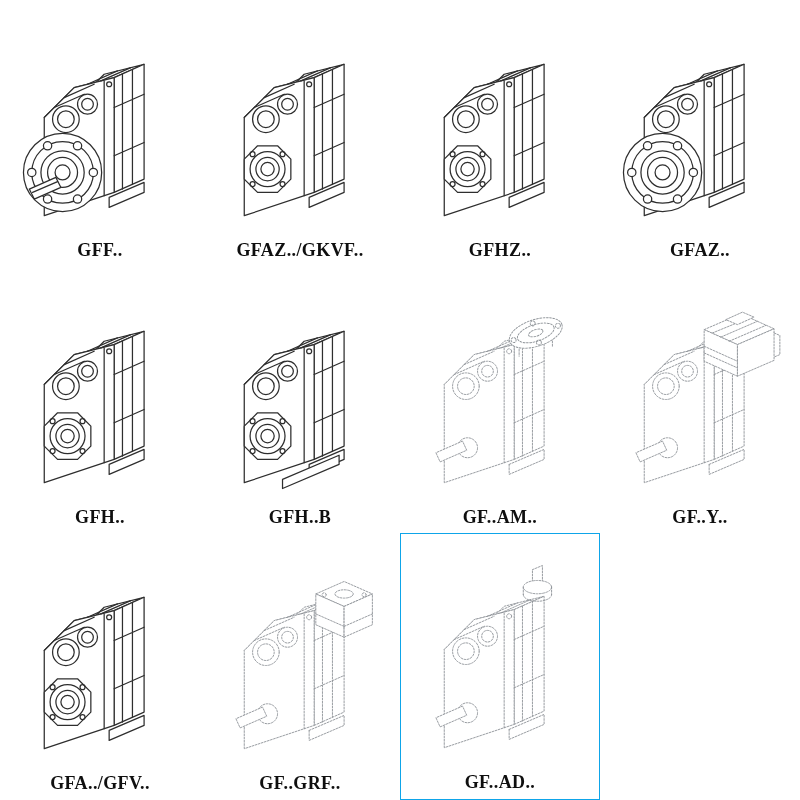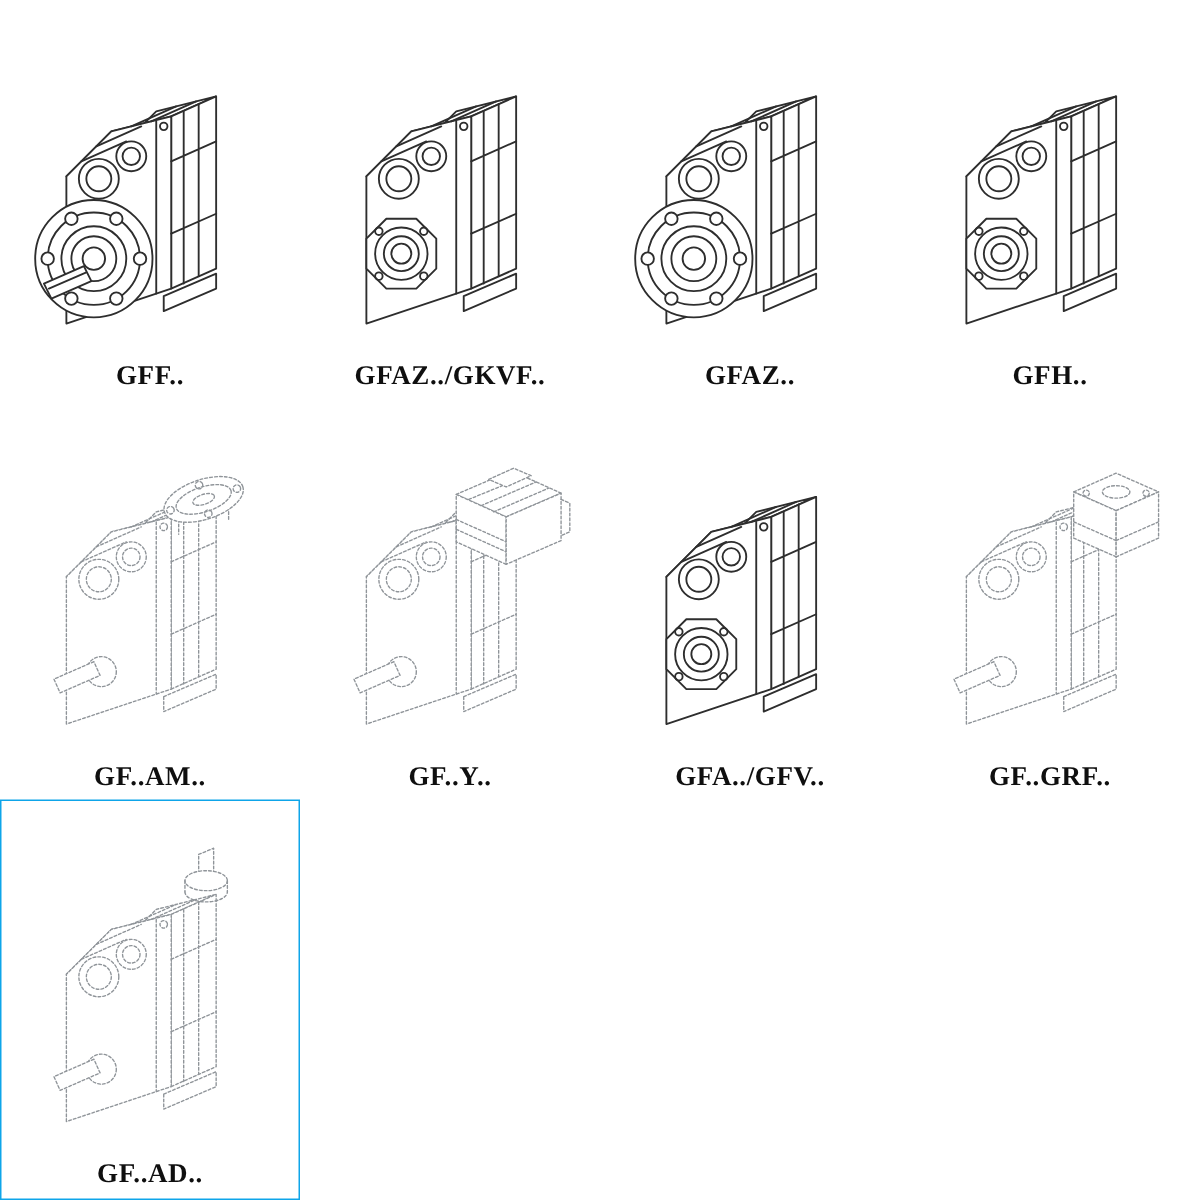--- a/index.html
+++ b/index.html
@@ -117,37 +117,52 @@
   </figure>
 
   <figure class="cell">
     <svg class="drw solid" viewBox="0 0 210 250">
       <use href="#gb-housing"></use>
         <use href="#gb-bore"></use>
     </svg>
     <figcaption class="label">GFAZ../GKVF..</figcaption>
   </figure>
 
+  <figure class="cell">
+    <svg class="drw solid" viewBox="0 0 210 250">
+      <use href="#gb-housing"></use>
+        <use href="#gb-bore"></use>
+    </svg>
+    <figcaption class="label">GFHZ..</figcaption>
+  </figure>
 
   <figure class="cell">
     <svg class="drw solid" viewBox="0 0 210 250">
       <use href="#gb-housing"></use>
         <use href="#gb-flange"></use>
     </svg>
     <figcaption class="label">GFAZ..</figcaption>
   </figure>
 
   <figure class="cell">
     <svg class="drw solid" viewBox="0 0 210 250">
       <use href="#gb-housing"></use>
         <use href="#gb-bore"></use>
     </svg>
     <figcaption class="label">GFH..</figcaption>
   </figure>
 
+  <figure class="cell">
+    <svg class="drw solid" viewBox="0 0 210 250">
+      <use href="#gb-housing"></use>
+        <use href="#gb-base"></use>
+        <use href="#gb-bore"></use>
+    </svg>
+    <figcaption class="label">GFH..B</figcaption>
+  </figure>
 
   <figure class="cell">
     <svg class="drw light" viewBox="0 0 210 250">
       <use href="#gb-housing"></use>
         <use href="#gb-smallshaft"></use>
         <use href="#gb-inflange"></use>
     </svg>
     <figcaption class="label">GF..AM..</figcaption>
   </figure>
 

